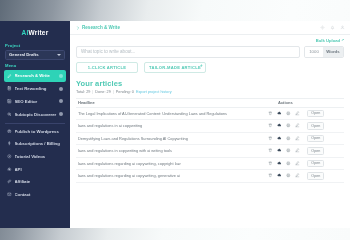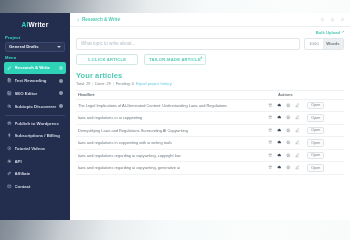--- a/index.html
+++ b/index.html
@@ -18,21 +18,21 @@
     height: 240px;
     background: linear-gradient(100deg, #5f6b78 0%, #8e97a1 14%, #c6ccd1 26%,
                                 #e9edee 38%, #f7fafa 52%, #fbfdfd 75%, #f9fbfb 100%);
     overflow: hidden;
   }
 
   
   #app {
     position: absolute;
     left: 0;
-    top: 13px;
+    top: 21px;
     width: 350px;
     height: 207px;
     display: flex;
     background: #ffffff;
     overflow: hidden;
   }
 
   
   #sidebar {
     width: 70px;

